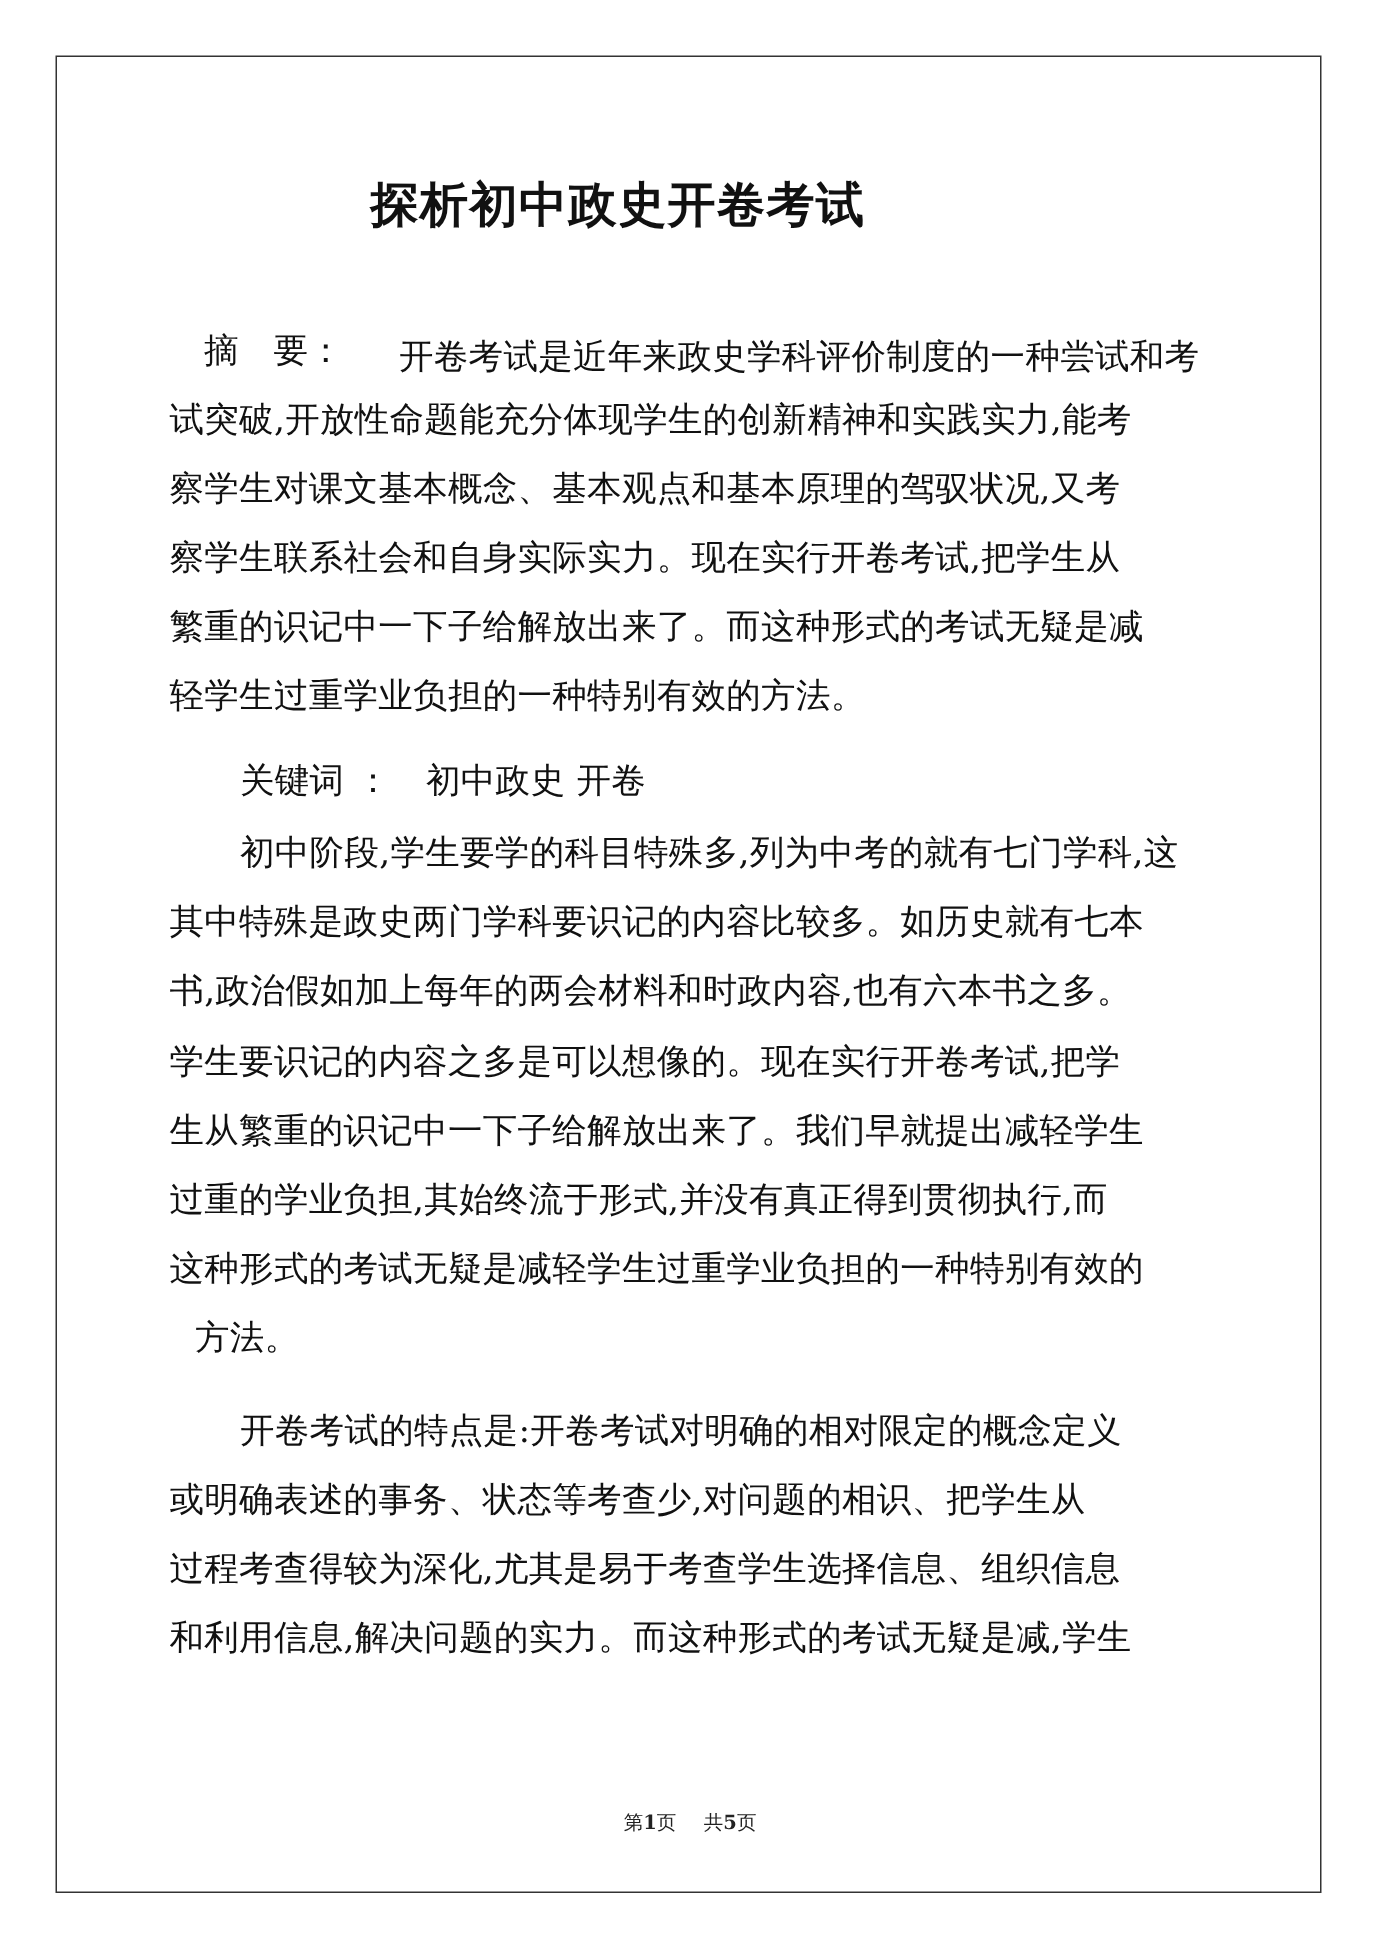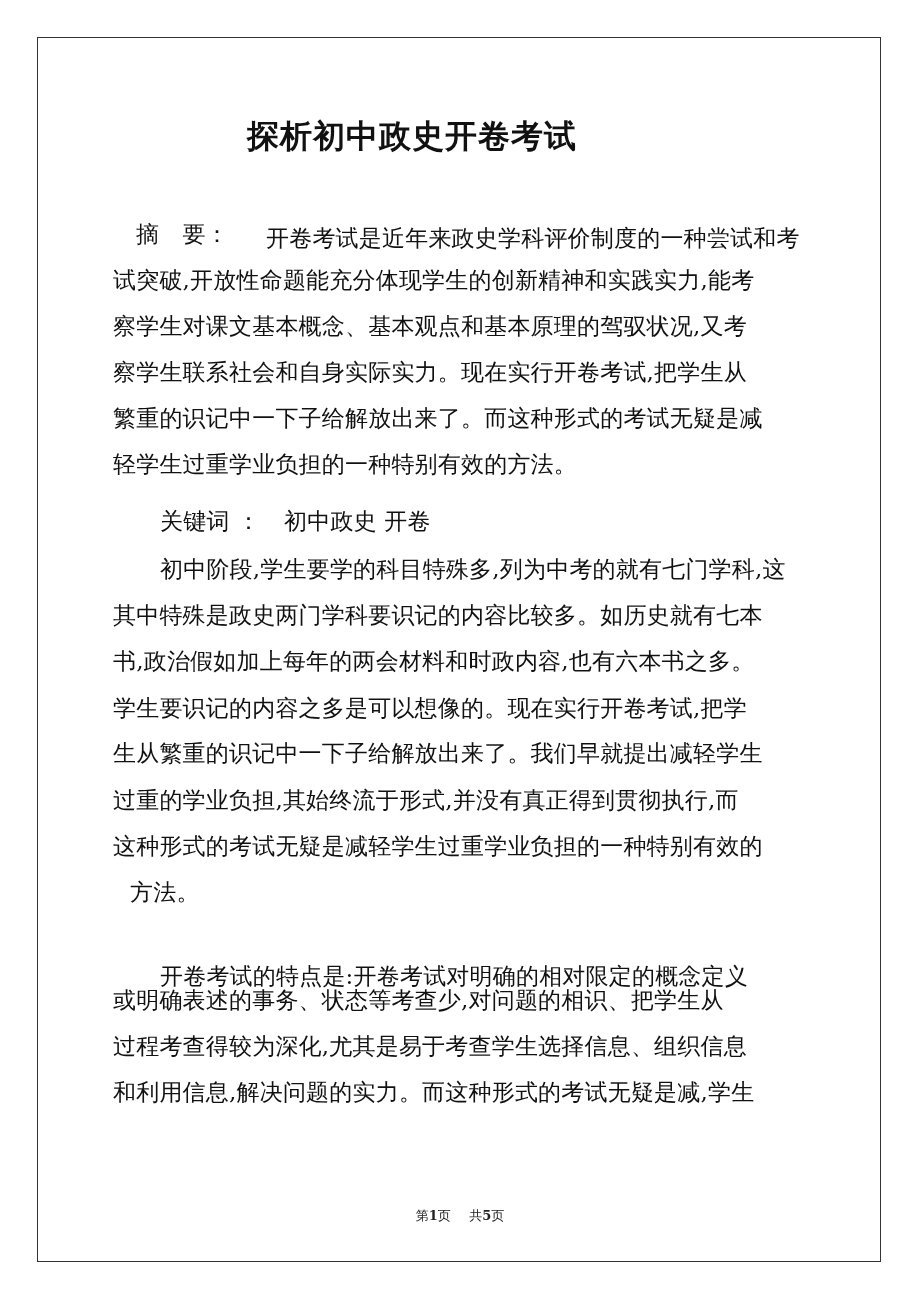--- a/index.html
+++ b/index.html
@@ -74,26 +74,26 @@
 <div class="line" style="top:402px;">繁重的识记中一下子给解放出来了。而这种形式的考试无疑是减</div>
 <div class="line" style="top:448px;">轻学生过重学业负担的一种特别有效的方法。</div>
 
 <div class="line indent" style="top:505px;">关键词 ：</div>
 <div class="line" style="left:284px; top:505px;">初中政史 开卷</div>
 
 <div class="line indent" style="top:553px;">初中阶段,学生要学的科目特殊多,列为中考的就有七门学科,这</div>
 <div class="line" style="top:599px;">其中特殊是政史两门学科要识记的内容比较多。如历史就有七本</div>
 <div class="line" style="top:645px;text-align:center;">书,政治假如加上每年的两会材料和时政内容,也有六本书之多。</div>
 <div class="line" style="top:692px;">学生要识记的内容之多是可以想像的。现在实行开卷考试,把学</div>
-<div class="line" style="top:738px;font-family:Liberation Serif, serif;">生从繁重的识记中一下子给解放出来了。我们早就提出减轻学生</div>
+<div class="line" style="top:738px;">生从繁重的识记中一下子给解放出来了。我们早就提出减轻学生</div>
 <div class="line" style="top:784px;">过重的学业负担,其始终流于形式,并没有真正得到贯彻执行,而</div>
 <div class="line" style="top:830px;">这种形式的考试无疑是减轻学生过重学业负担的一种特别有效的</div>
 <div class="line" style="top:876px;margin-left:17px;">方法。</div>
 
-<div class="line indent" style="top:960px;">开卷考试的特点是:开卷考试对明确的相对限定的概念定义</div>
+<div class="line indent" style="top:938px;">开卷考试的特点是:开卷考试对明确的相对限定的概念定义</div>
 <div class="line" style="top:984px;">或明确表述的事务、状态等考查少,对问题的相识、把学生从</div>
 <div class="line" style="top:1030px;">过程考查得较为深化,尤其是易于考查学生选择信息、组织信息</div>
 <div class="line" style="top:1076px;">和利用信息,解决问题的实力。而这种形式的考试无疑是减,学生</div>
 
 <div class="footer">
   <span><b style="font-weight:normal;">第</b><b>1</b><b style="font-weight:normal;">页</b></span>
   <span>&nbsp;&nbsp;<b style="font-weight:normal;">共</b><b>5</b><b style="font-weight:normal;">页</b></span>
 </div>
 
 </body></html>

